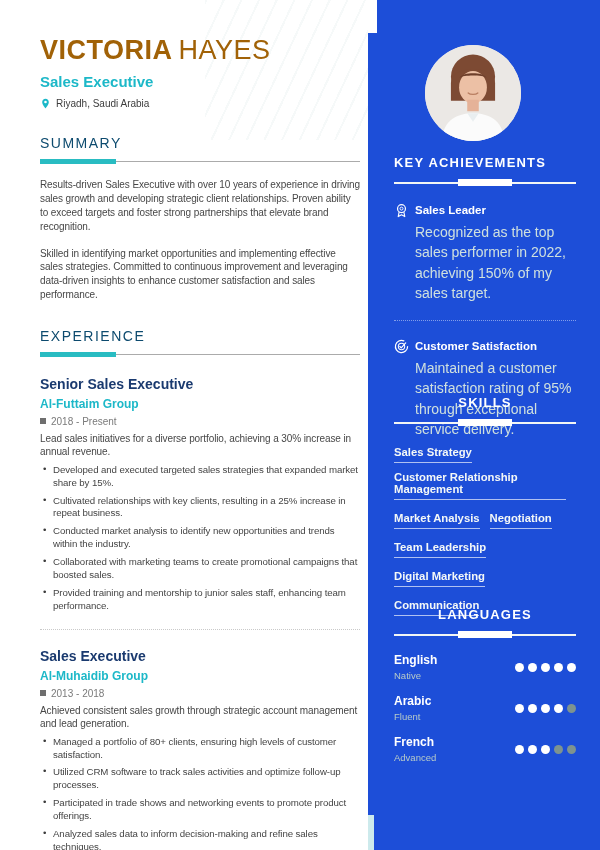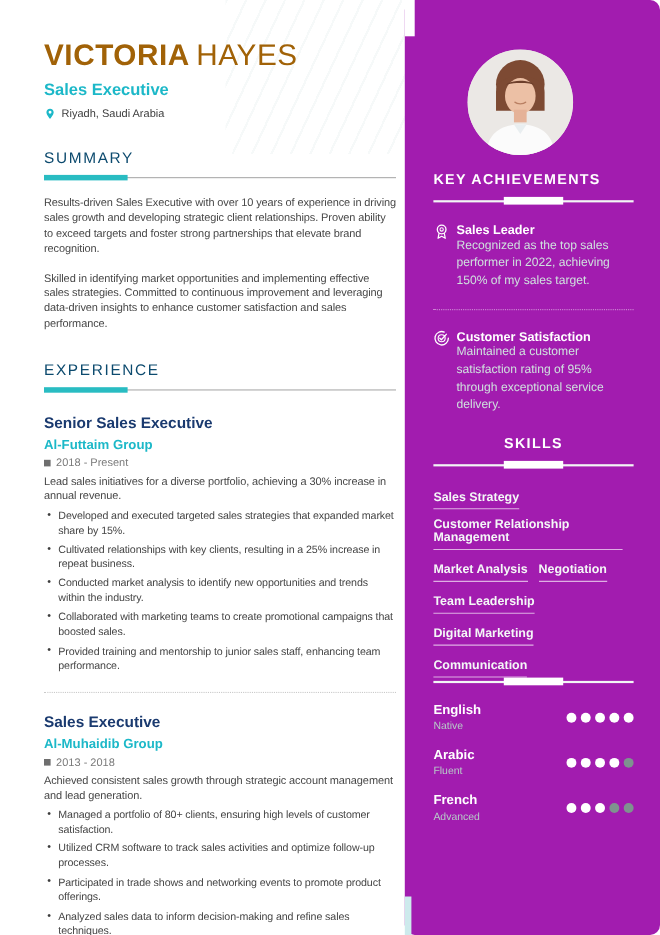--- a/index.html
+++ b/index.html
@@ -42,40 +42,40 @@
   .job-title { font-size:14px; font-weight:700; color:#1A3A6F; }
   .job-company { margin-top:5px; font-size:12px; font-weight:700; color:#1CB8C8; }
   .job-dates { margin-top:5px; display:flex; align-items:center; gap:5px; font-size:10px; color:#7A7A7A; }
   .cal-sq { width:6px; height:6px; background:#6e6e6e; display:inline-block; }
   .job-desc { margin-top:5px; font-size:10px; line-height:1.35; color:#474747; letter-spacing:-0.1px; }
   .job-bullets { margin-top:4px; list-style:none; }
   .job-bullets li { position:relative; padding-left:13px; margin-top:5px; font-size:9.7px; line-height:1.33; color:#454545; letter-spacing:-0.1px; }
   .job-bullets li::before { content:'•'; position:absolute; left:3px; top:-1px; color:#3c3c3c; }
 
   
-  .sidebar { position:absolute; left:368px; top:0; width:232px; height:850px; background:#a21caf;border-radius:9px; }
+  .sidebar { position:absolute; left:368px; top:0; width:232px; height:850px; background:#1d4ed8; }
   .notch-top { position:absolute; left:0; top:0; width:9px; height:33px; background:#ffffff; }
   .notch-bottom { position:absolute; left:0; top:815px; width:6px; height:35px; background:#CDEAEC; }
 
   .avatar { position:absolute; left:57px; top:45px; width:96px; height:96px; border-radius:50%; overflow:hidden; background:#ebe9e7; }
   .avatar svg { display:block; width:96px; height:96px; }
 
   .sb-section { position:absolute; left:26px; width:182px; }
   .sb-h { text-align:center; font-size:13px; font-weight:800; letter-spacing:1.2px; color:#ffffff; }
   .sb-h.left { text-align:left; }
   .sb-rule { position:relative; height:7px; margin-top:9px; }
   .sb-rule::before { content:''; position:absolute; left:0; right:0; top:3px; height:2px; background:#f2f6f5; }
   .sb-rule .accent { position:absolute; left:50%; transform:translateX(-50%); top:0; width:54px; height:7px; background:#ffffff; }
 
   .ach-item { display:flex; gap:4px; }
   .ach-item:first-child { margin-top:16px; }
   .ach-icon { width:17px; flex:0 0 auto; padding-top:1px; }
   .ach-icon svg { display:block; width:15px; height:15px; }
   .ach-title { font-size:11.5px; font-weight:700; color:#ffffff; padding-top:2px; }
-  .ach-text { font-size:11px; line-height:1.45; color:#cfe0de; }
+  .ach-text { margin-top:6px; font-size:14px; line-height:1.45; color:#cfe0de; }
   .ach-sep { border-top:1px dotted rgba(255,255,255,0.45); margin:17px 0 17px 0; }
 
   .skill-row { margin-top:0; }
   .skill { display:inline-block; font-size:11.3px; font-weight:700; color:#f4f8f7; padding-bottom:4px; border-bottom:1px solid rgba(255,255,255,0.65); margin:0 10px 8px 0; }
 
   .langs { margin-top:15px; }
   .lang-row { display:flex; align-items:center; justify-content:space-between; margin-bottom:13px; }
   .lang-name { font-size:12px; font-weight:700; color:#ffffff; }
   .lang-level { margin-top:3px; font-size:9.5px; color:#b7cbc8; }
   .dots { display:flex; gap:4px; }
@@ -233,20 +233,21 @@
           <div class="skill-row"><span class="skill">Sales Strategy</span></div>
           <div class="skill-row"><span class="skill">Customer Relationship Management</span></div>
           <div class="skill-row"><span class="skill">Market Analysis</span><span class="skill">Negotiation</span></div>
           <div class="skill-row"><span class="skill">Team Leadership</span></div>
           <div class="skill-row"><span class="skill">Digital Marketing</span></div>
           <div class="skill-row"><span class="skill">Communication</span></div>
         </div>
     </div>
 
     <div class="sb-section" style="top:607px;">
+      <div class="sb-h">LANGUAGES</div>
       <div class="sb-rule">
           <span class="accent"></span>
         </div>
       <div class="langs" id="languages">
           <div class="lang-row">
     <div>
       <div class="lang-name">English</div>
       <div class="lang-level">Native</div>
     </div>
     <div class="dots">

